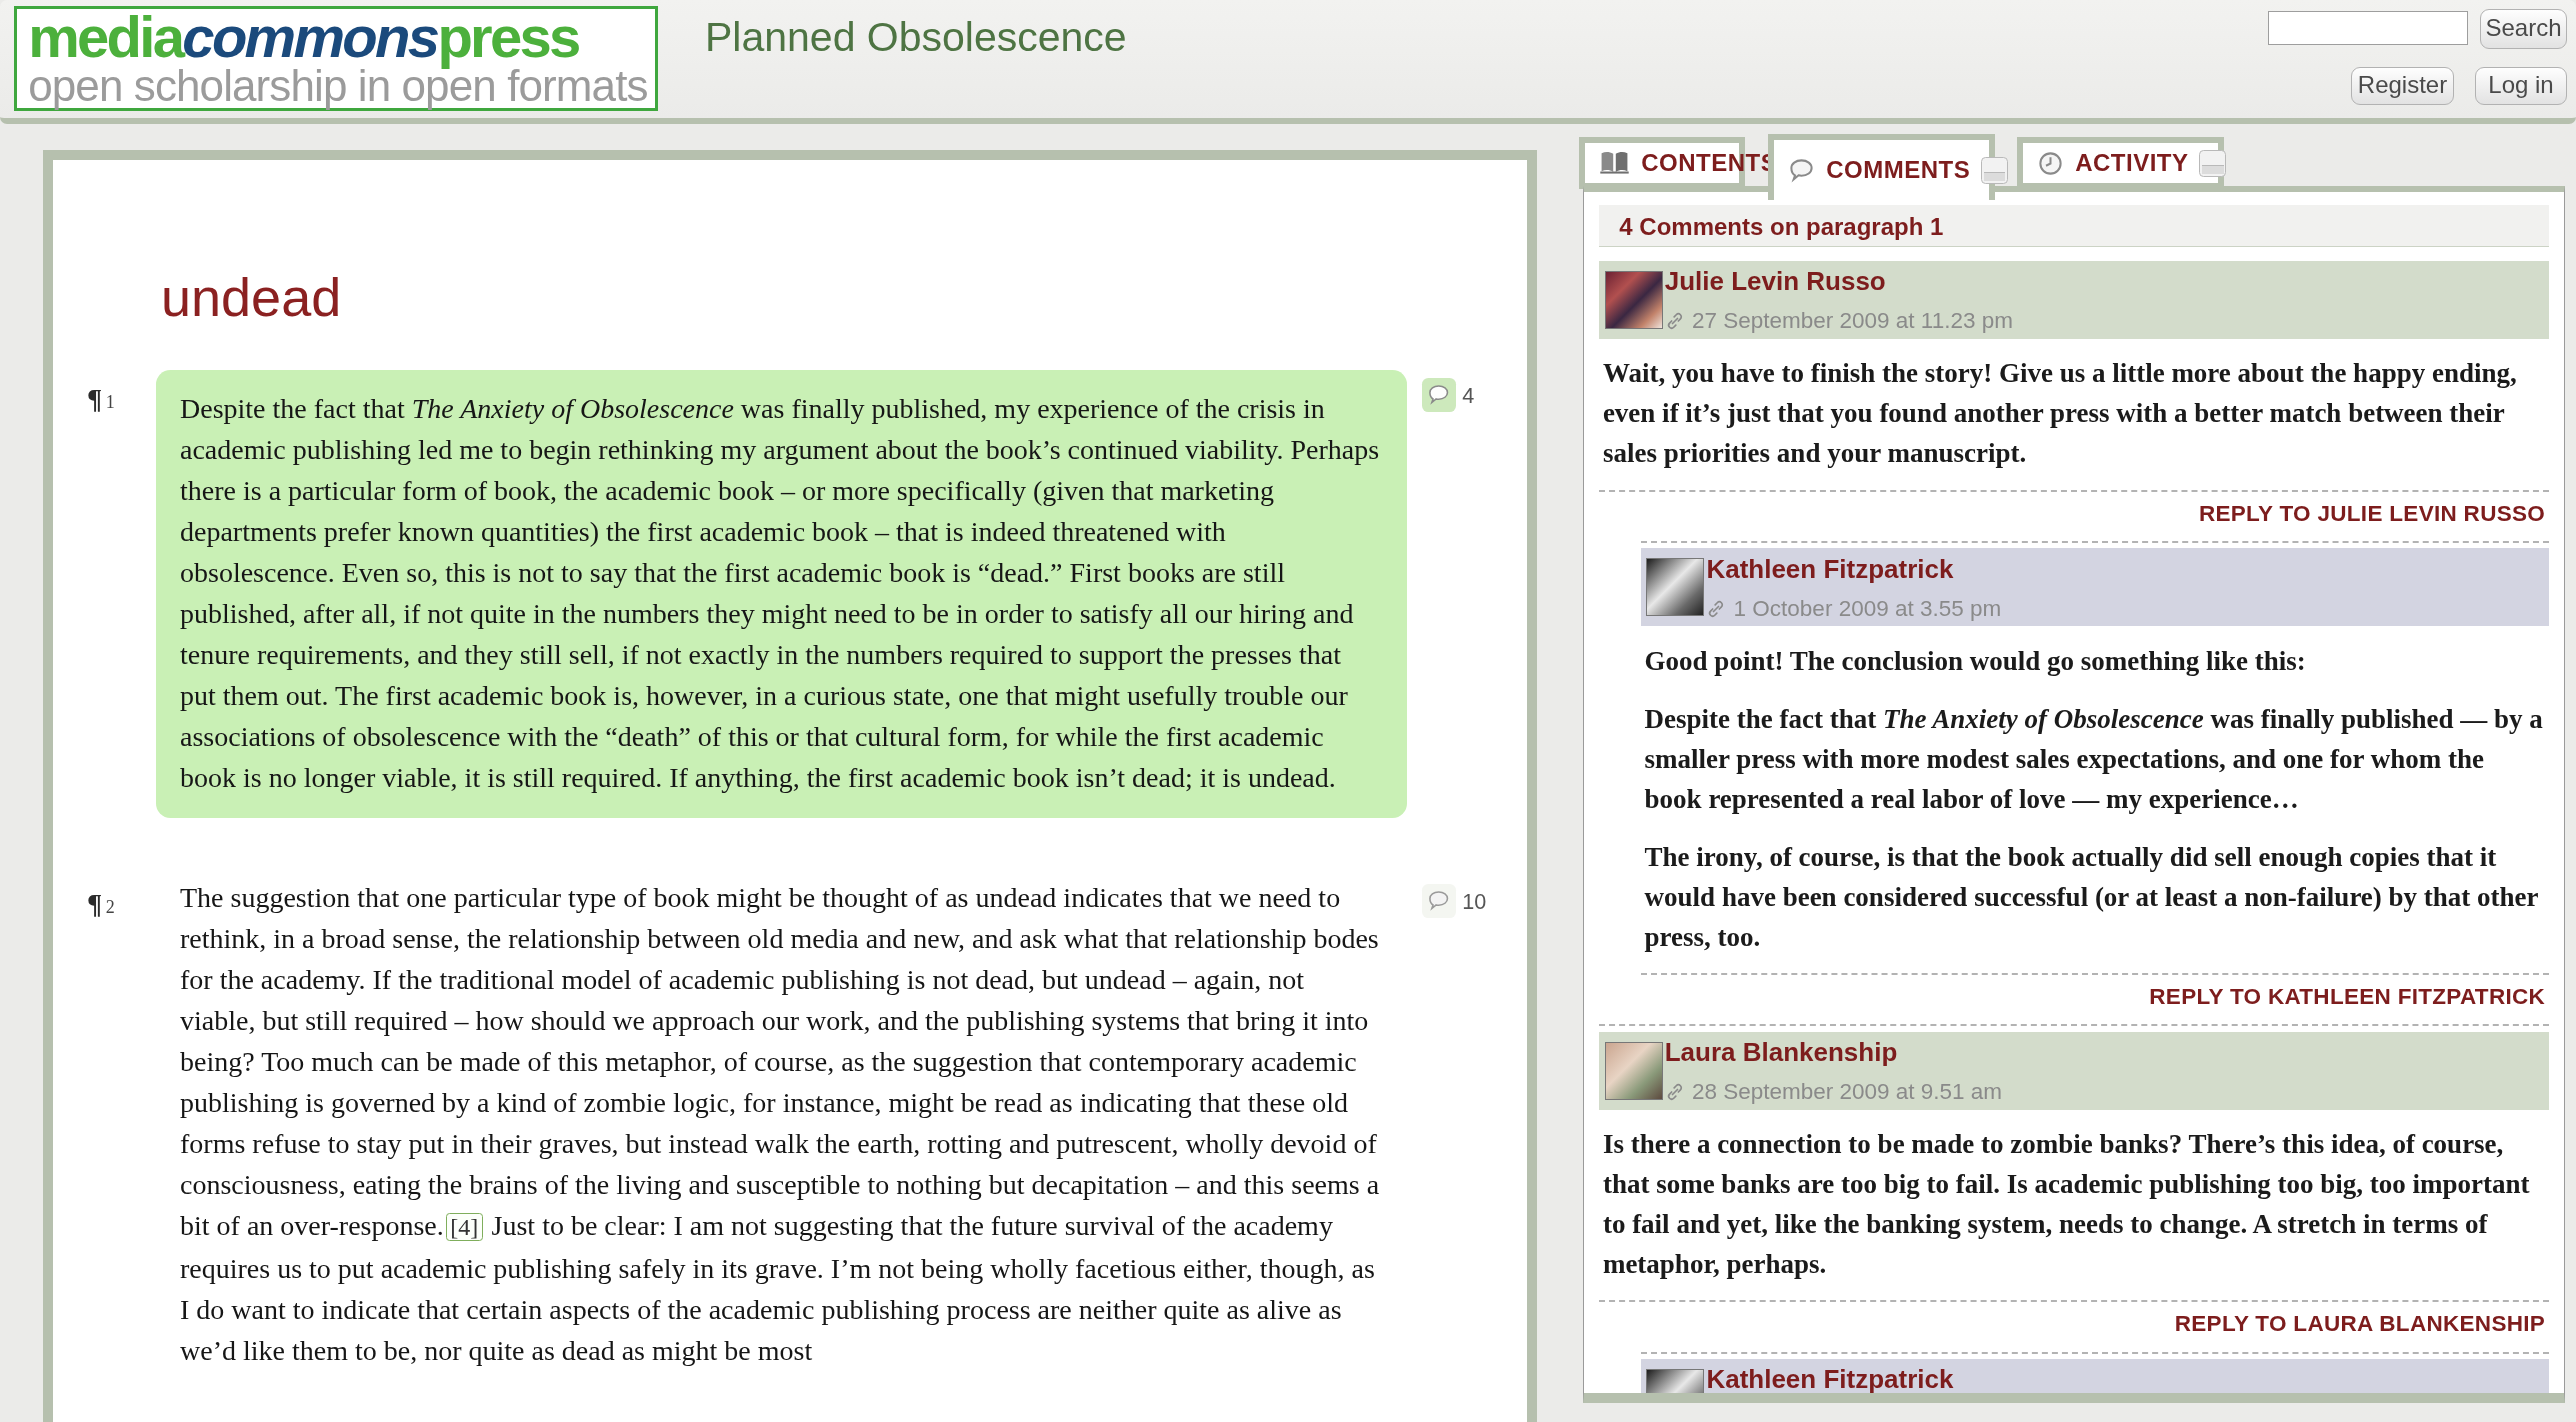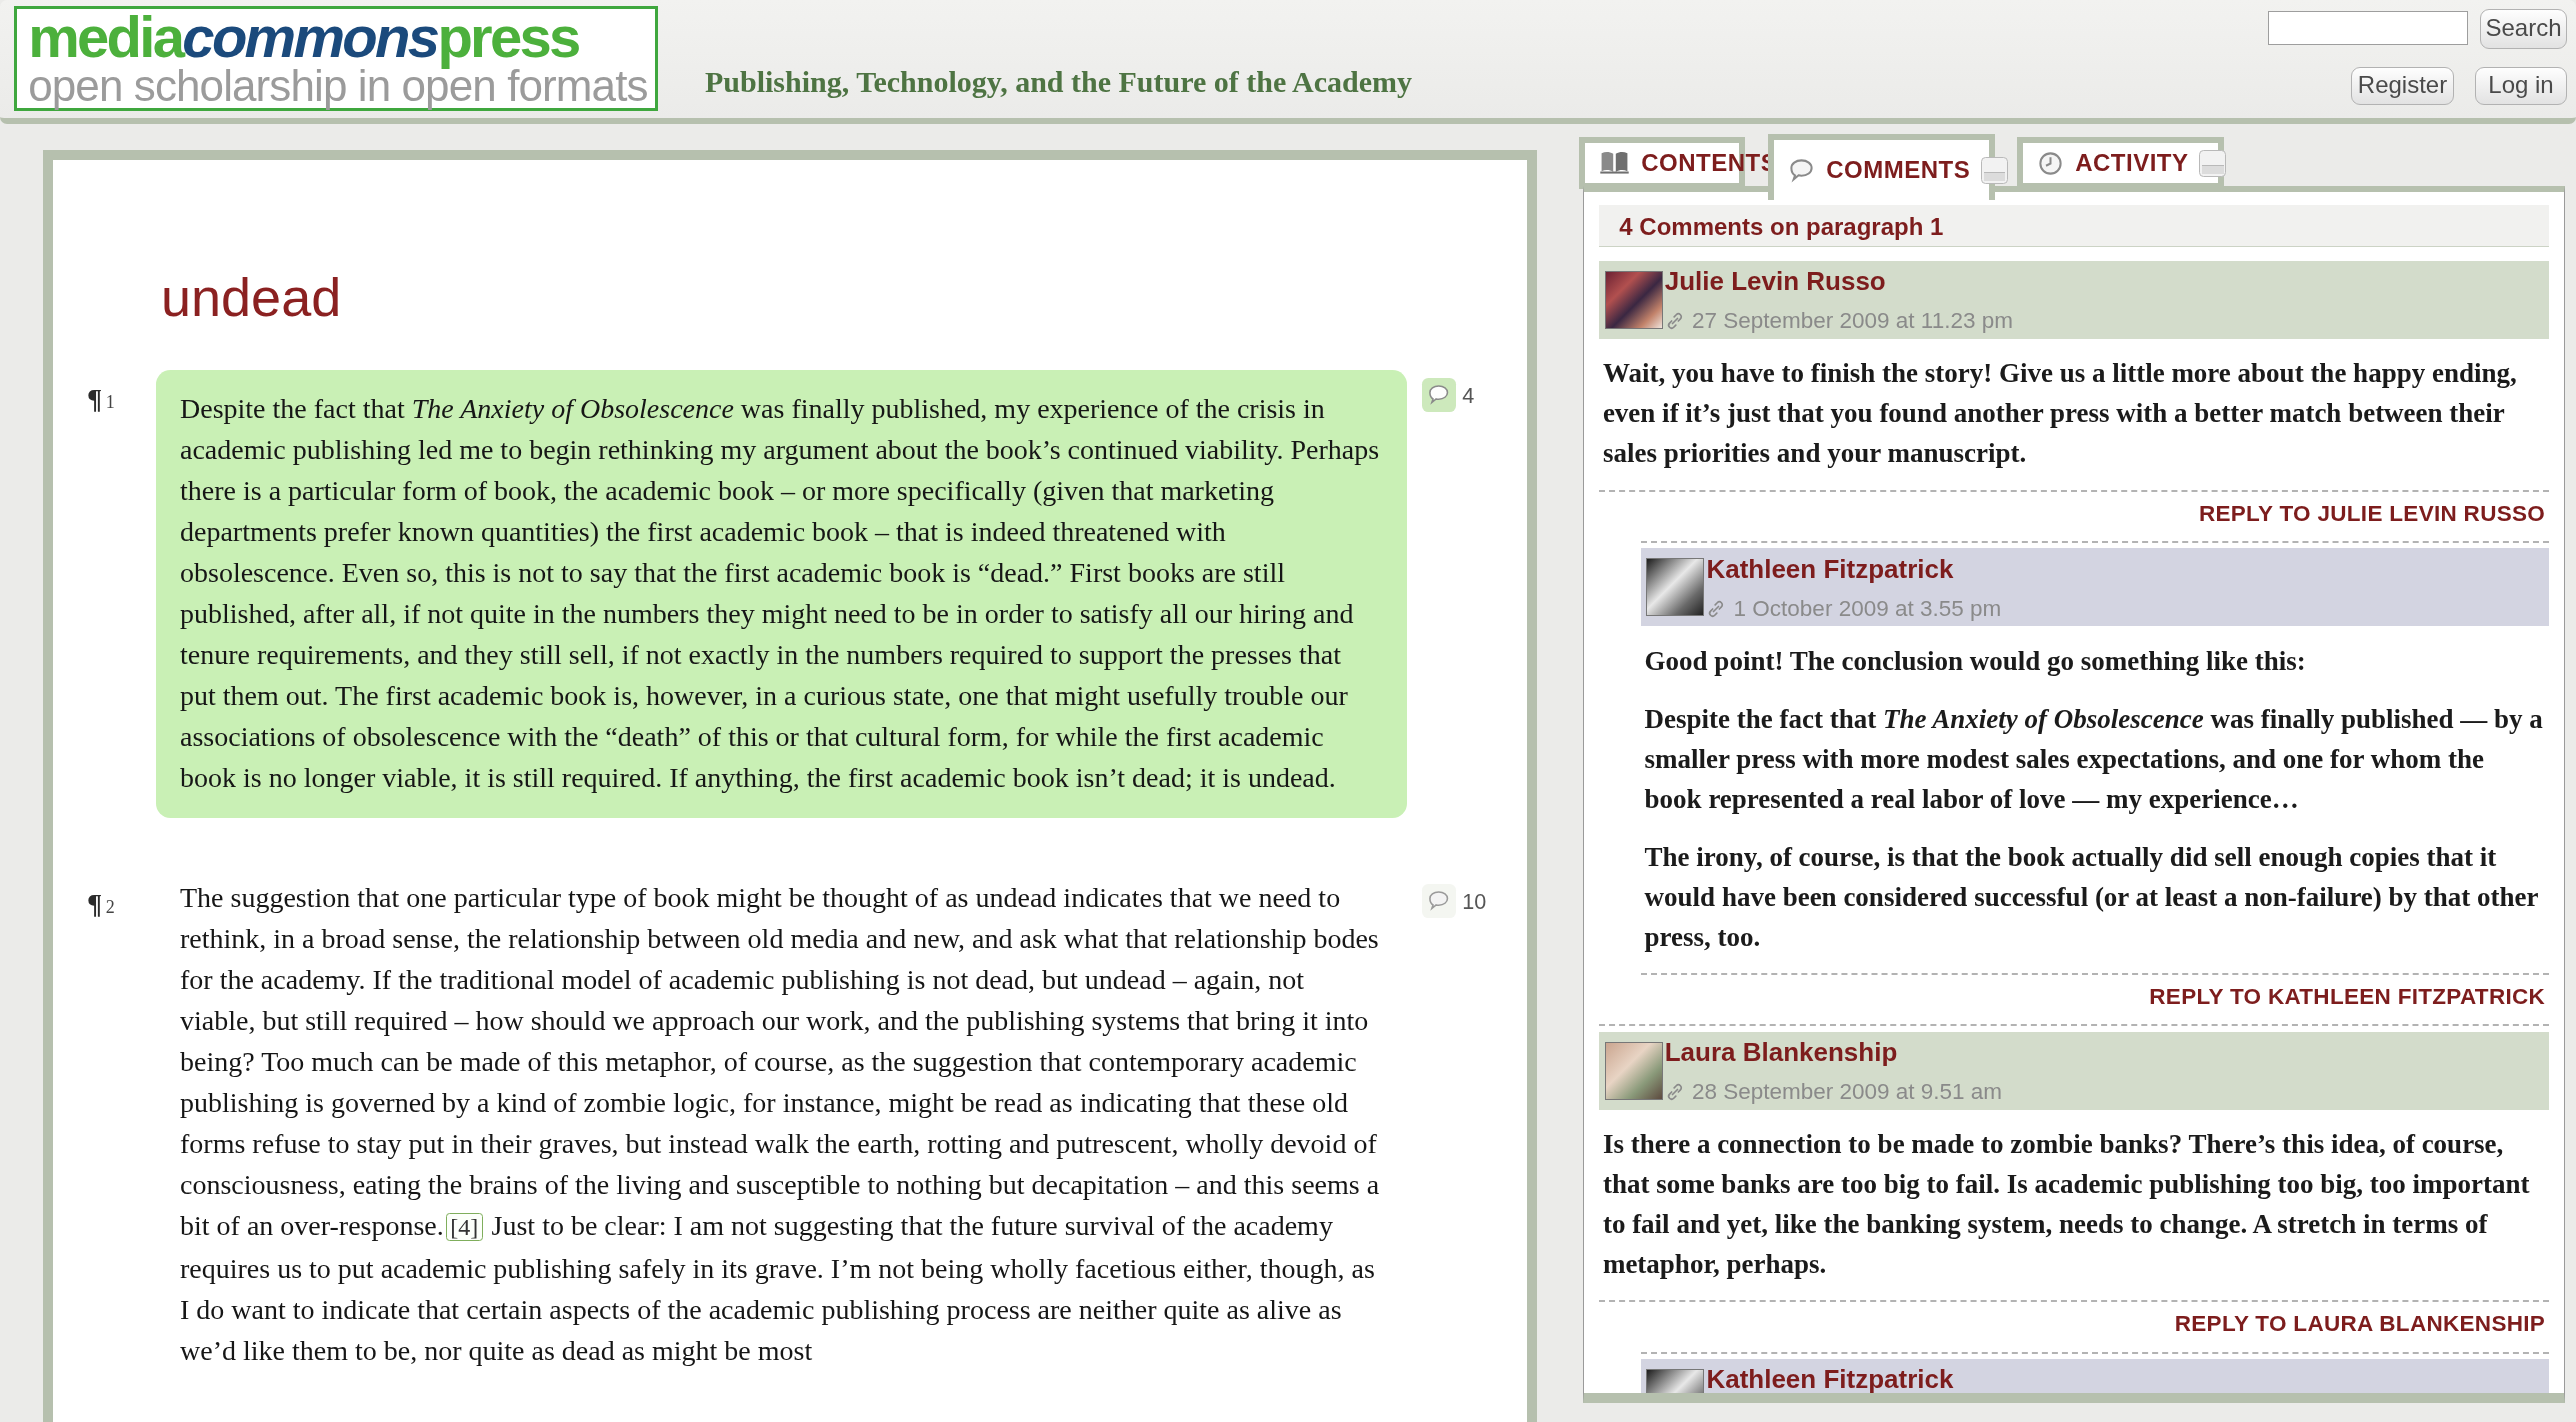--- a/index.html
+++ b/index.html
@@ -124,21 +124,21 @@
   .icon-svg { display:block; flex:none; }
 </style>
 </head>
 <body>
 
 <div class="header">
   <div class="logo-box">
     <div class="logo-l1"><span class="logo-media">media</span><span class="logo-commons">commons</span><span class="logo-press">press</span></div>
     <div class="logo-l2">open scholarship in open formats</div>
   </div>
-  <div class="site-subtitle">Publishing, Technology, and the Future of the Academy</div>
+  <div class="site-title">Planned Obsolescence</div>
 
   <input class="search-input" type="text" value="" style="">
   <div class="btn btn-search">Search</div>
   <div class="btn btn-register">Register</div>
   <div class="btn btn-login">Log in</div>
 </div>
 
 <div class="doc-panel">
   <div class="doc-heading">undead</div>
 

